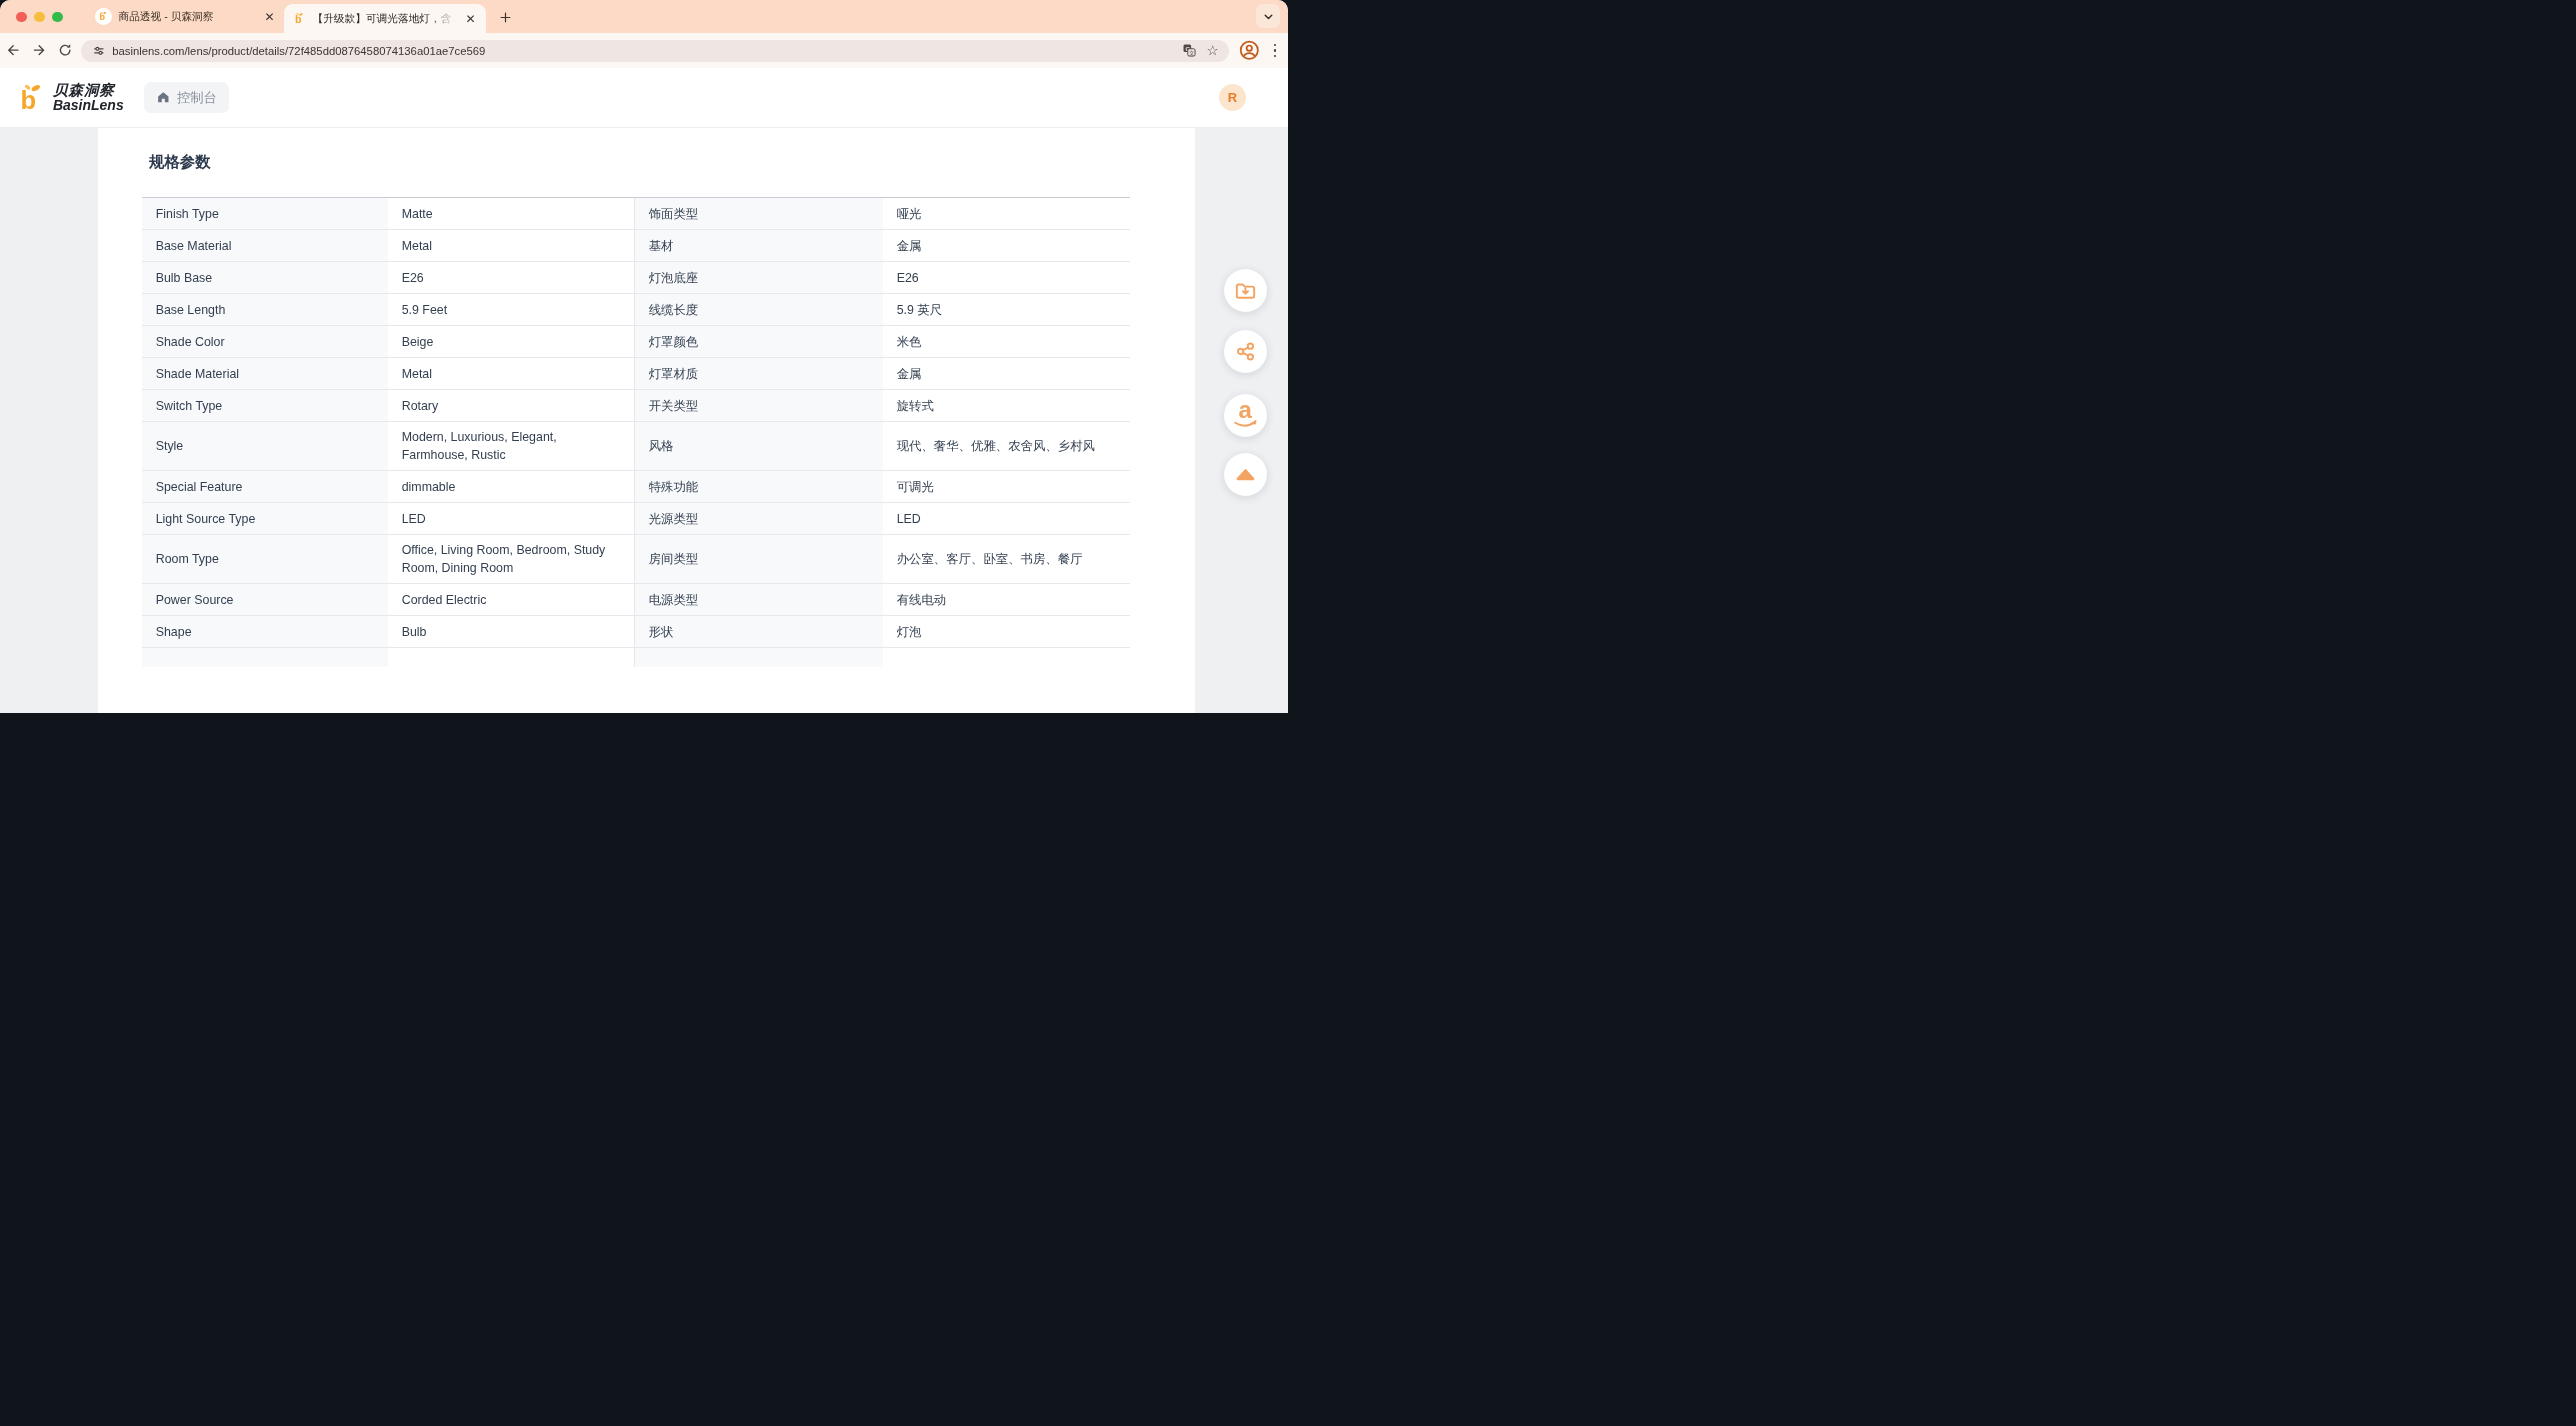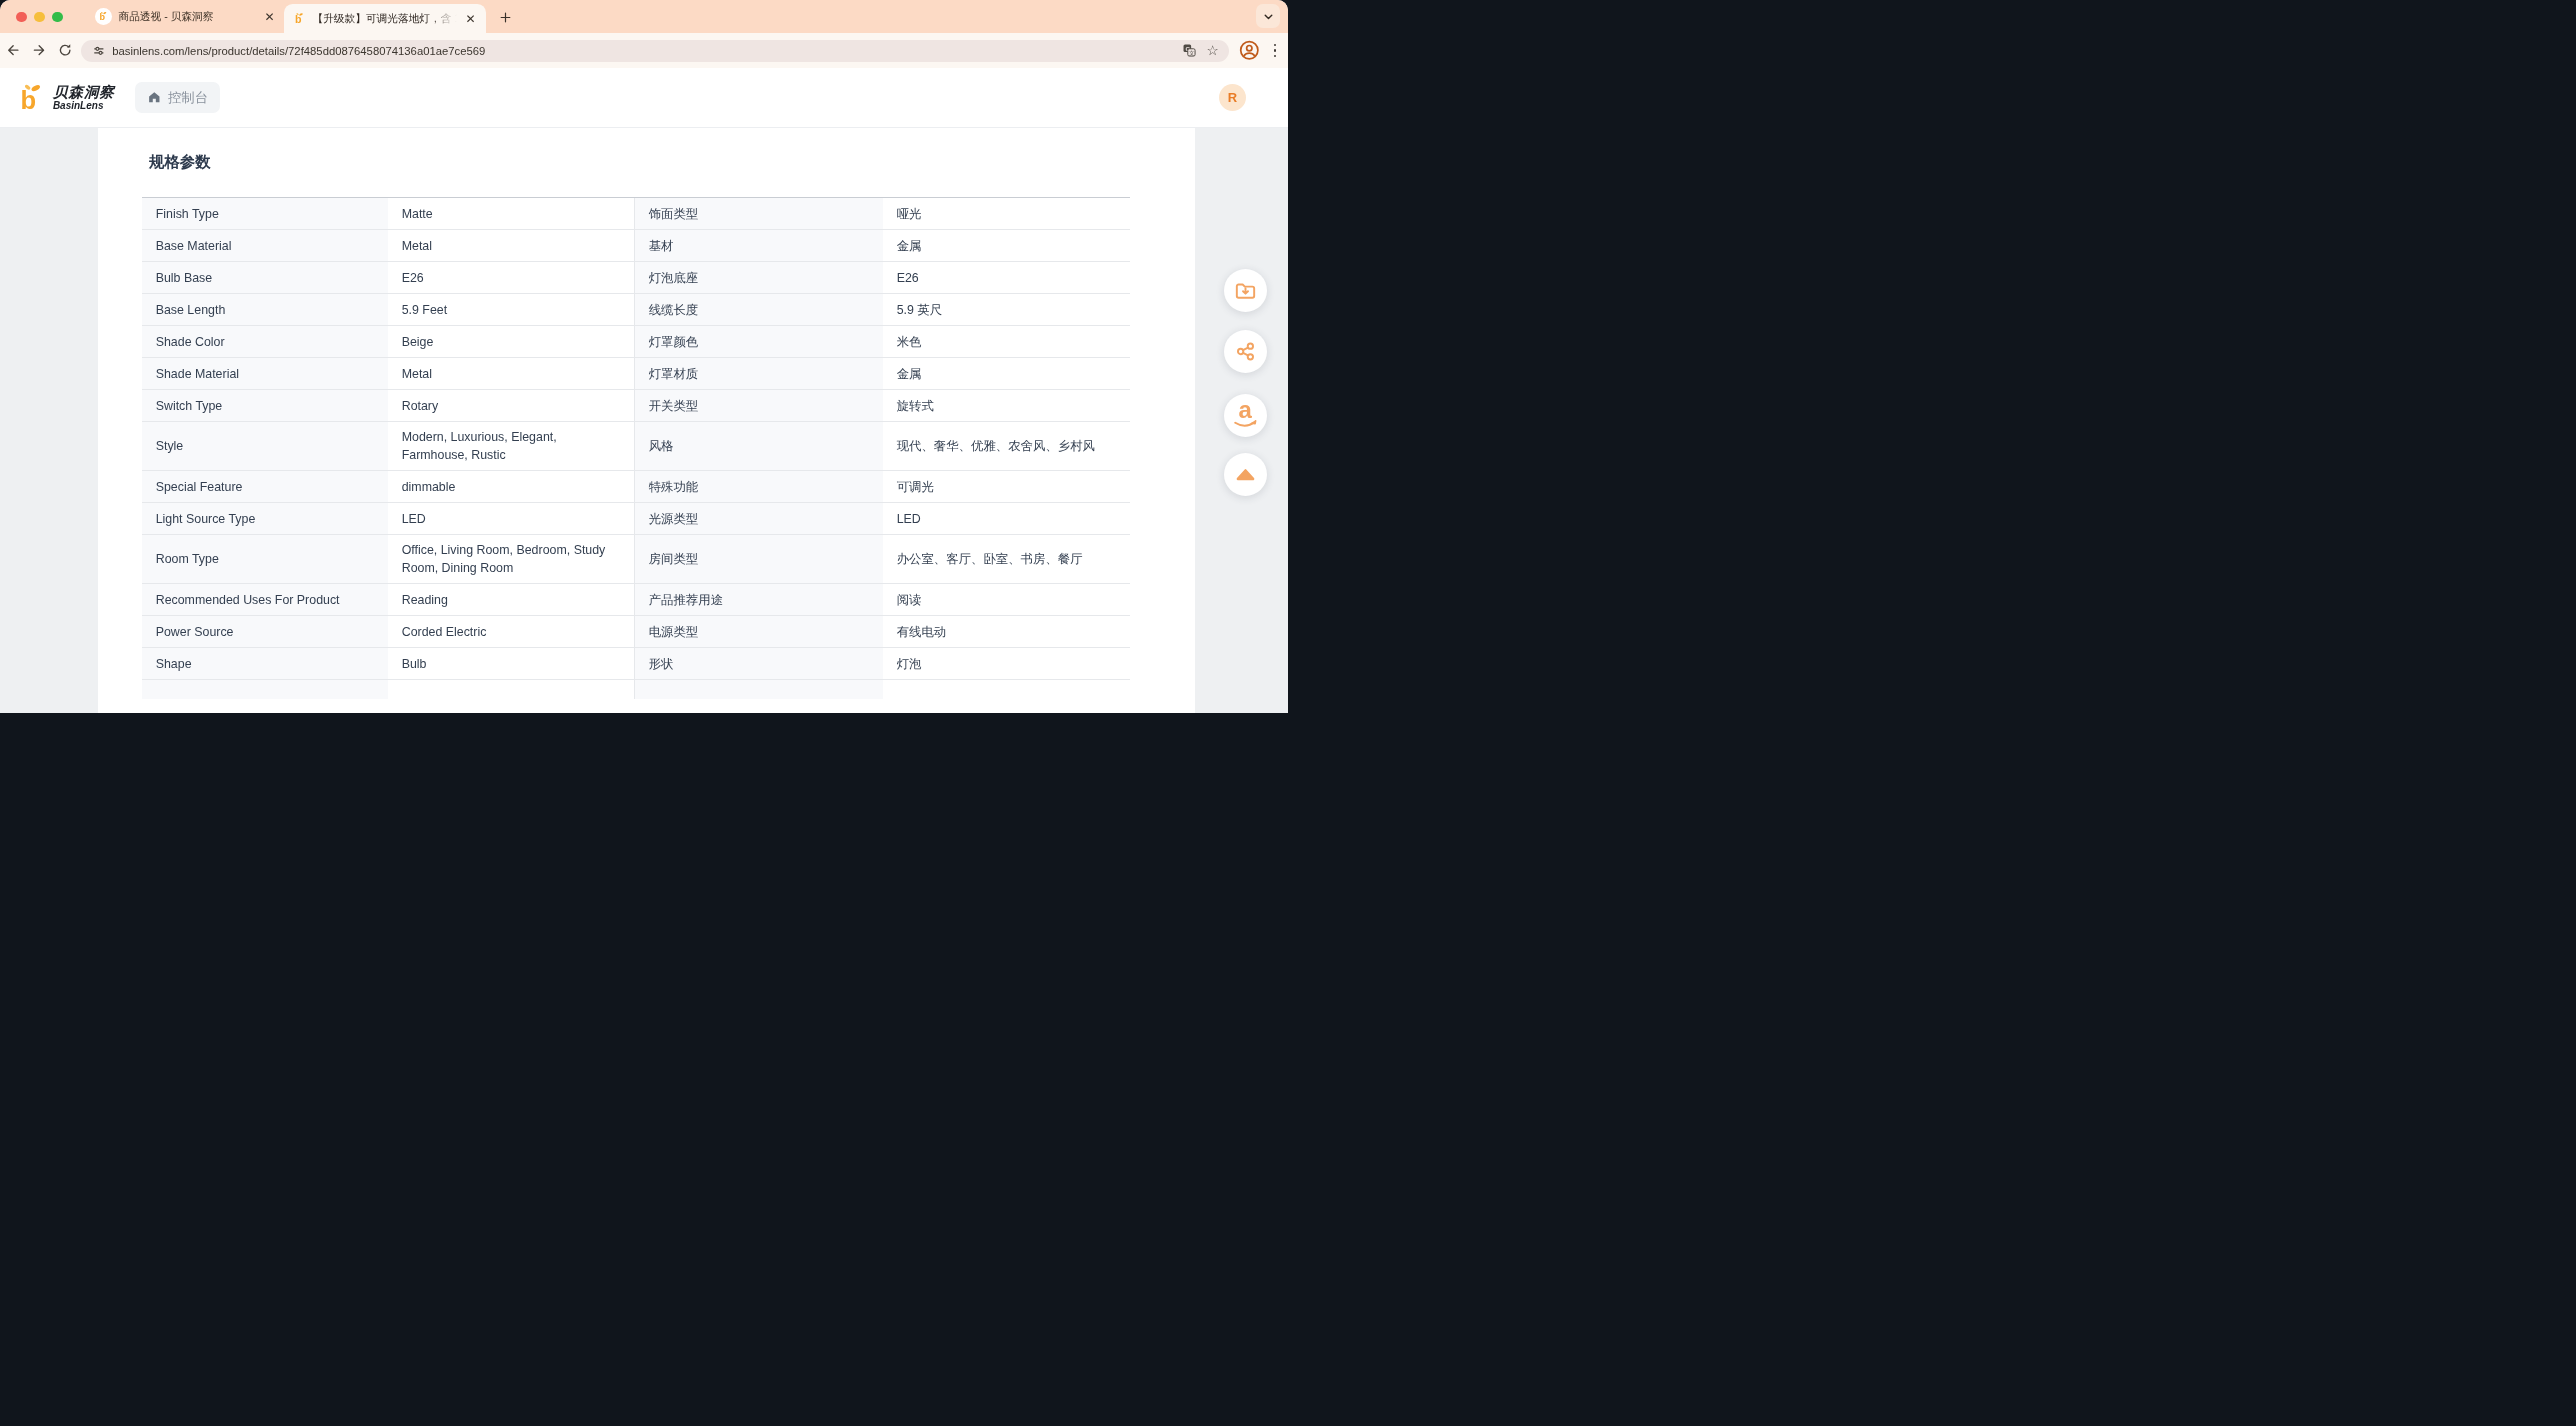--- a/index.html
+++ b/index.html
@@ -30,21 +30,21 @@
   .url-right{display:flex;align-items:center;gap:10.3px;flex:0 0 auto;}
   .star{font-size:13.7px;color:#544F49;line-height:1;}
   .kebab{display:flex;flex-direction:column;gap:2.6px;width:20.6px;align-items:center;}
   .kebab i{width:2.9px;height:2.9px;border-radius:50%;background:#3F3A36;display:block;}
 
   
   .site-header{height:60px;background:#FFFFFF;display:flex;align-items:center;padding:0 17px;border-bottom:0.9px solid #ECEEF1;flex:0 0 auto;}
   .brand{display:flex;align-items:center;gap:6.9px;}
   .brand-text{display:flex;flex-direction:column;line-height:1.1;font-style:italic;}
   .brand-cn{font-size:14.6px;font-weight:700;color:#20242B;letter-spacing:0.9px;}
-  .brand-en{font-size:10px;font-weight:700;color:#20242B;}
+  .brand-en{font-size:14px;font-weight:700;color:#20242B;}
   .console-btn{margin-left:20.6px;height:31px;padding:0 12px;border-radius:6.9px;background:#F2F4F6;display:flex;align-items:center;gap:6px;}
   .console-label{font-size:13.3px;color:#8A929D;}
   .spacer{flex:1;}
   .avatar{width:27px;height:27px;border-radius:50%;background:#FCE5CD;color:#E97C26;font-weight:700;font-size:13px;display:flex;align-items:center;justify-content:center;margin-right:25px;}
 
   
   .page{flex:1;position:relative;background:#EEF0F2;overflow:hidden;}
   .card{position:absolute;left:98px;right:93px;top:0;bottom:0;background:#FFFFFF;overflow:hidden;}
   .section-title{position:absolute;left:51px;top:24px;font-size:15.4px;font-weight:700;color:#2D3A4D;}
   .spec-table{position:absolute;left:44px;top:69px;width:988px;border-top:1.7px solid #C9CDD3;}
@@ -260,26 +260,20 @@
     <div class="cell lab">光源类型</div>
     <div class="cell val">LED</div>
   </div>
             <div class="trow tall">
     <div class="cell lab">Room Type</div>
     <div class="cell val">Office, Living Room, Bedroom, Study Room, Dining Room</div>
     <div class="cell lab">房间类型</div>
     <div class="cell val">办公室、客厅、卧室、书房、餐厅</div>
   </div>
             <div class="trow">
-    <div class="cell lab">Recommended Uses For Product</div>
-    <div class="cell val">Reading</div>
-    <div class="cell lab">产品推荐用途</div>
-    <div class="cell val">阅读</div>
-  </div>
-            <div class="trow">
     <div class="cell lab">Power Source</div>
     <div class="cell val">Corded Electric</div>
     <div class="cell lab">电源类型</div>
     <div class="cell val">有线电动</div>
   </div>
             <div class="trow">
     <div class="cell lab">Shape</div>
     <div class="cell val">Bulb</div>
     <div class="cell lab">形状</div>
     <div class="cell val">灯泡</div>

